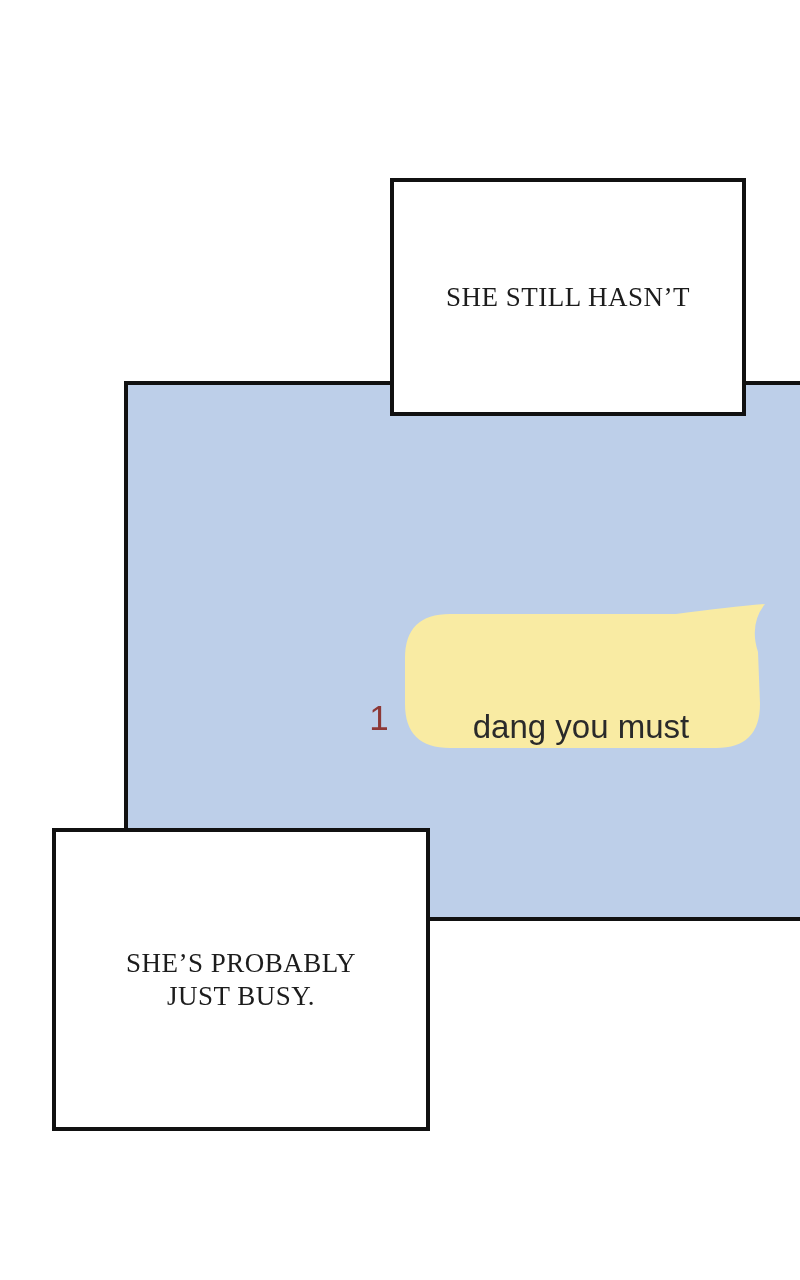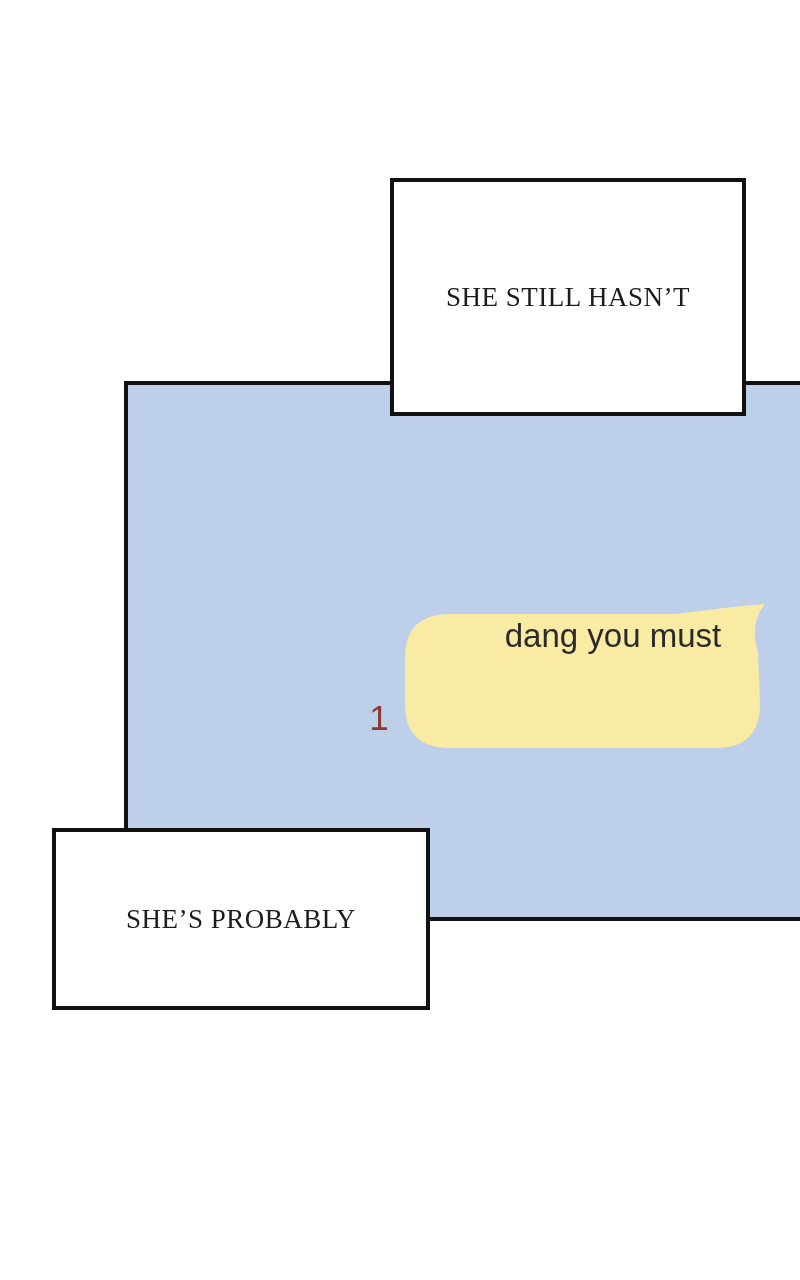--- a/index.html
+++ b/index.html
@@ -45,47 +45,46 @@
   .narration-box.top {
     left: 390px;
     top: 178px;
     width: 356px;
     height: 238px;
   }
   .narration-box.bottom {
     left: 52px;
     top: 828px;
     width: 378px;
-    height: 182px;
+    height: 303px;
   }
   .bubble-svg {
     position: absolute;
     left: 398px;
     top: 598px;
     width: 376px;
     height: 156px;
     z-index: 2;
   }
   .bubble-text {
     position: absolute;
     left: 405px;
     top: 614px;
     width: 352px;
     height: 134px;
     display: flex;
     flex-direction: column;
     align-items: center;
-    justify-content: flex-start;
+    justify-content: flex-end;
     z-index: 3;
     font-family: "Liberation Sans", sans-serif;
     font-size: 33px;
     line-height: 43px;
     color: #2a2a2a;
     text-align: center;
-    padding-left: 32px;
   }
   .unread-count {
     position: absolute;
     left: 366px;
     top: 699px;
     width: 26px;
     z-index: 3;
     font-family: "Liberation Sans", sans-serif;
     font-size: 35px;
     line-height: 38px;
@@ -119,15 +118,16 @@
   </svg>
 
   <div class="bubble-text">
     <div>dang you must</div>
   </div>
 
   <div class="unread-count">1</div>
 
   <div class="narration-box bottom">
     <div>SHE’S PROBABLY</div>
+    <div>JUST BUSY.</div>
   </div>
 
 </div>
 
 </body></html>

